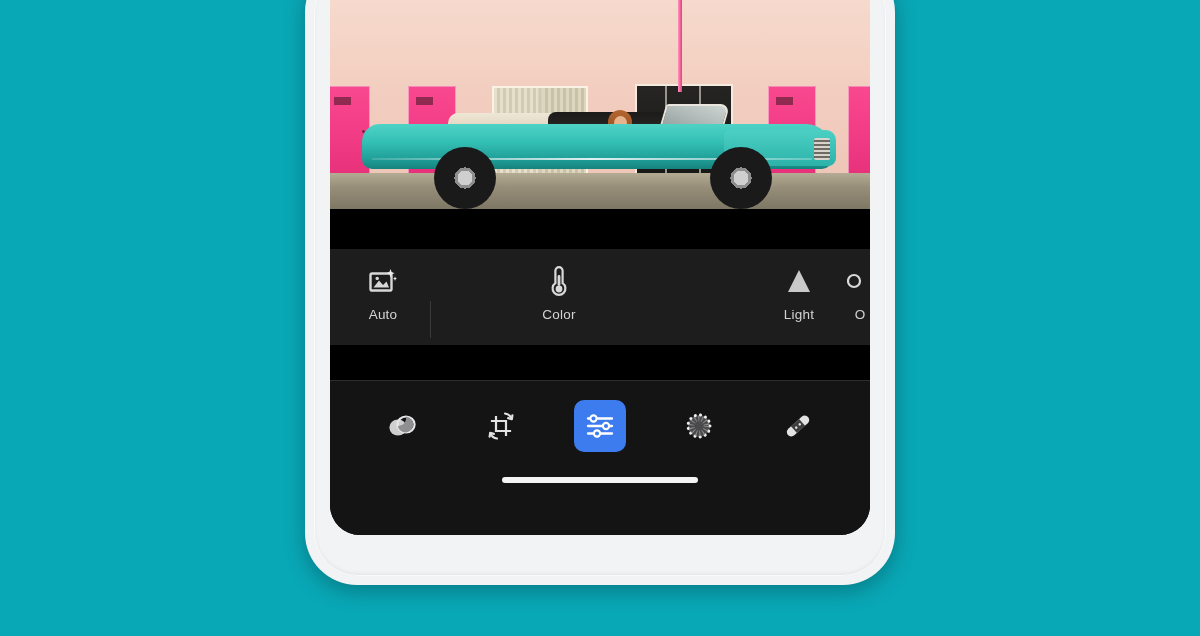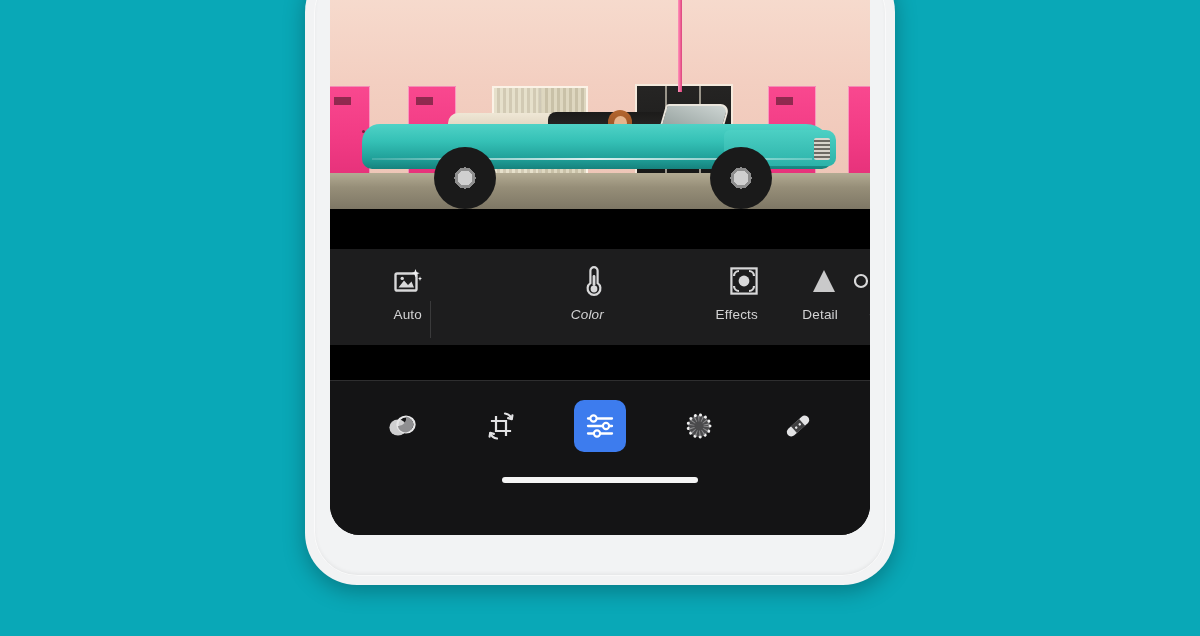--- a/index.html
+++ b/index.html
@@ -90,21 +90,21 @@
   #letterbox{ position:absolute; left:0; top:289px; width:540px; height:40px; background:#000; }
 
   
   #adjust-toolbar{
     position:absolute; left:0; top:329px; width:540px; height:96px;
     background:#1d1d1e;
   }
   #adjust-scroll{ position:absolute; left:0; top:0; width:540px; height:96px; }
   .adj-item{
     position:absolute; top:14px; width:78px; height:72px;
-    display:flex; flex-direction:column; align-items:flex-end; justify-content:flex-start;
+    display:flex; flex-direction:column; align-items:center; justify-content:flex-start;
   }
   .adj-ico{ height:36px; display:flex; align-items:center; justify-content:center; }
   .adj-label{ margin-top:8px; font-size:13.5px; color:#d3d3d4; letter-spacing:.2px; white-space:nowrap; }
   #adj-divider{ position:absolute; left:100px; top:52px; width:1px; height:37px; background:#3a3a3b; }
 
   #bottom-divider{ position:absolute; left:0; top:131px; width:540px; height:1px; background:#2e2e2f; }
 
   #bottom-nav{
     position:absolute; left:0; top:461px; width:540px; height:154px;
     background:#141415;
@@ -192,50 +192,40 @@
               <path d="M21.5 1 L22.6 4.1 L25.7 5.2 L22.6 6.3 L21.5 9.4 L20.4 6.3 L17.3 5.2 L20.4 4.1 Z" fill="#eeeeef"></path>
               <path d="M26 8.2 L26.6 10 L28 10.6 L26.6 11.2 L26 13 L25.4 11.2 L24 10.6 L25.4 10 Z" fill="#eeeeef"></path>
             </svg>
           </span>
           <span class="adj-label">Auto</span>
         </div>
 
         <div id="adj-divider"></div>
 
 
-        <div class="adj-item" style="left:196px;font-style:italic;">
+        <div class="adj-item" style="left:190px;">
           <span class="adj-ico">
             <svg width="20" height="32" viewBox="0 0 20 32">
               <path d="M10 2.2 a3.6 3.6 0 0 1 3.6 3.6 v12.4 a6.4 6.4 0 1 1 -7.2 0 V5.8 A3.6 3.6 0 0 1 10 2.2 Z" fill="none" stroke="#d8d8d9" stroke-width="2.2"></path>
               <circle cx="10" cy="24" r="3.4" fill="#d8d8d9"></circle>
               <rect x="8.6" y="10" width="2.8" height="11" rx="1.4" fill="#d8d8d9"></rect>
             </svg>
           </span>
           <span class="adj-label">Color</span>
         </div>
 
 
-        <div class="adj-item" style="left:350px;">
-          <span class="adj-ico">
-            <svg width="28" height="28" viewBox="0 0 28 28">
-              <rect x="1.4" y="1.4" width="25.2" height="25.2" fill="none" stroke="#d8d8d9" stroke-width="2.2"></rect>
-              <path d="M4 9 a5 5 0 0 1 5 -5 M19 4 a5 5 0 0 1 5 5 M24 19 a5 5 0 0 1 -5 5 M9 24 a5 5 0 0 1 -5 -5" fill="none" stroke="#d8d8d9" stroke-width="2.2"></path>
-              <circle cx="14" cy="14" r="5.4" fill="#d8d8d9"></circle>
-            </svg>
-          </span>
-          <span class="adj-label">Effects</span>
-        </div>
 
         <div class="adj-item" style="left:430px;">
           <span class="adj-ico">
             <svg width="28" height="28" viewBox="0 0 28 28">
               <path d="M14 3 L25 25 L3 25 Z" fill="#c9c9ca"></path>
             </svg>
           </span>
-          <span class="adj-label">Detail</span>
+          <span class="adj-label">Light</span>
         </div>
 
         <div class="adj-item" style="left:510px; width:40px;">
           <span class="adj-ico">
             <svg width="26" height="26" viewBox="0 0 26 26">
               <circle cx="7" cy="13" r="6" fill="none" stroke="#d8d8d9" stroke-width="2.2"></circle>
             </svg>
           </span>
           <span class="adj-label">O</span>
         </div>

